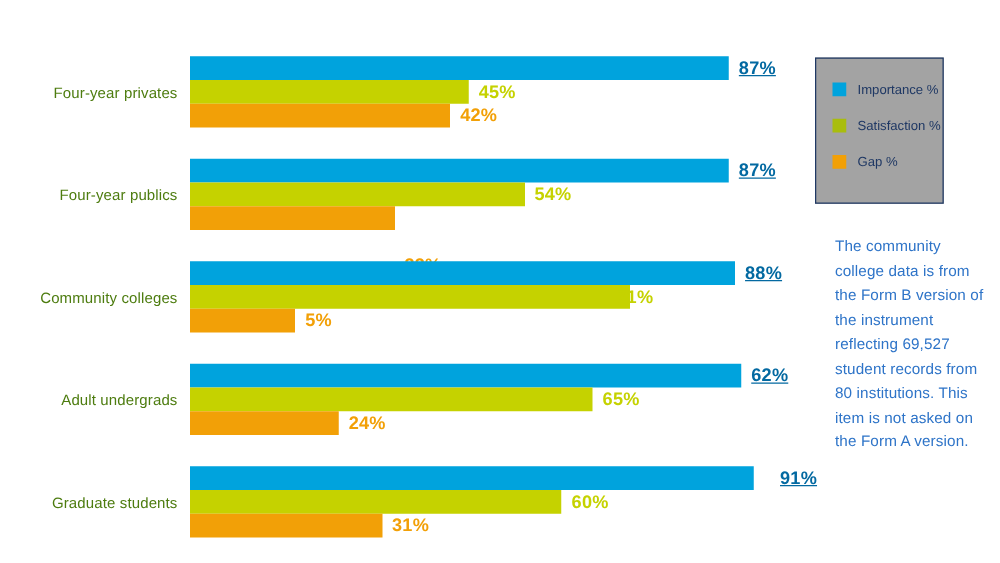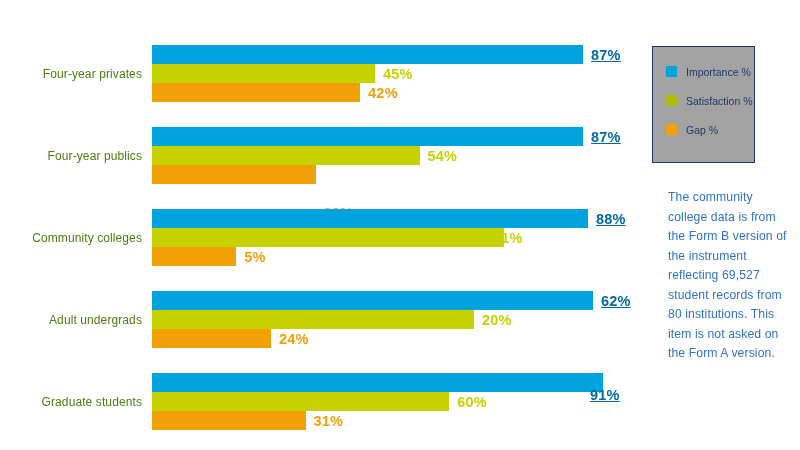--- a/index.html
+++ b/index.html
@@ -188,34 +188,34 @@
     </div>
     <div class="bar-group" style="top: 291px;">
       <div class="cat-label">Adult undergrads</div>
       <div class="bars">
         <div class="bar-row">
           <div class="bar b-importance" style="width: 440.995px;"></div>
           <div class="bar-value v-importance" style="left: 448.995px;">62%</div>
         </div>
         <div class="bar-row">
           <div class="bar b-satisfaction" style="width: 322.075px;"></div>
-          <div class="bar-value v-satisfaction" style="left: 330.075px;">20%</div>
+          <div class="bar-value v-satisfaction" style="left: 330.075px;">65%</div>
         </div>
         <div class="bar-row">
           <div class="bar b-gap" style="width: 118.92px;"></div>
           <div class="bar-value v-gap" style="left: 126.92px;">24%</div>
         </div>
       </div>
     </div>
     <div class="bar-group" style="top: 373px;">
       <div class="cat-label">Graduate students</div>
       <div class="bars">
         <div class="bar-row">
           <div class="bar b-importance" style="width: 450.905px;"></div>
-          <div class="bar-value v-importance" style="left: 438px; margin-top: 12px;">91%</div>
+          <div class="bar-value v-importance" style="left: 472px;">91%</div>
         </div>
         <div class="bar-row">
           <div class="bar b-satisfaction" style="width: 297.3px;"></div>
           <div class="bar-value v-satisfaction" style="left: 305.3px;">60%</div>
         </div>
         <div class="bar-row">
           <div class="bar b-gap" style="width: 153.605px;"></div>
           <div class="bar-value v-gap" style="left: 161.605px;">31%</div>
         </div>
       </div>

